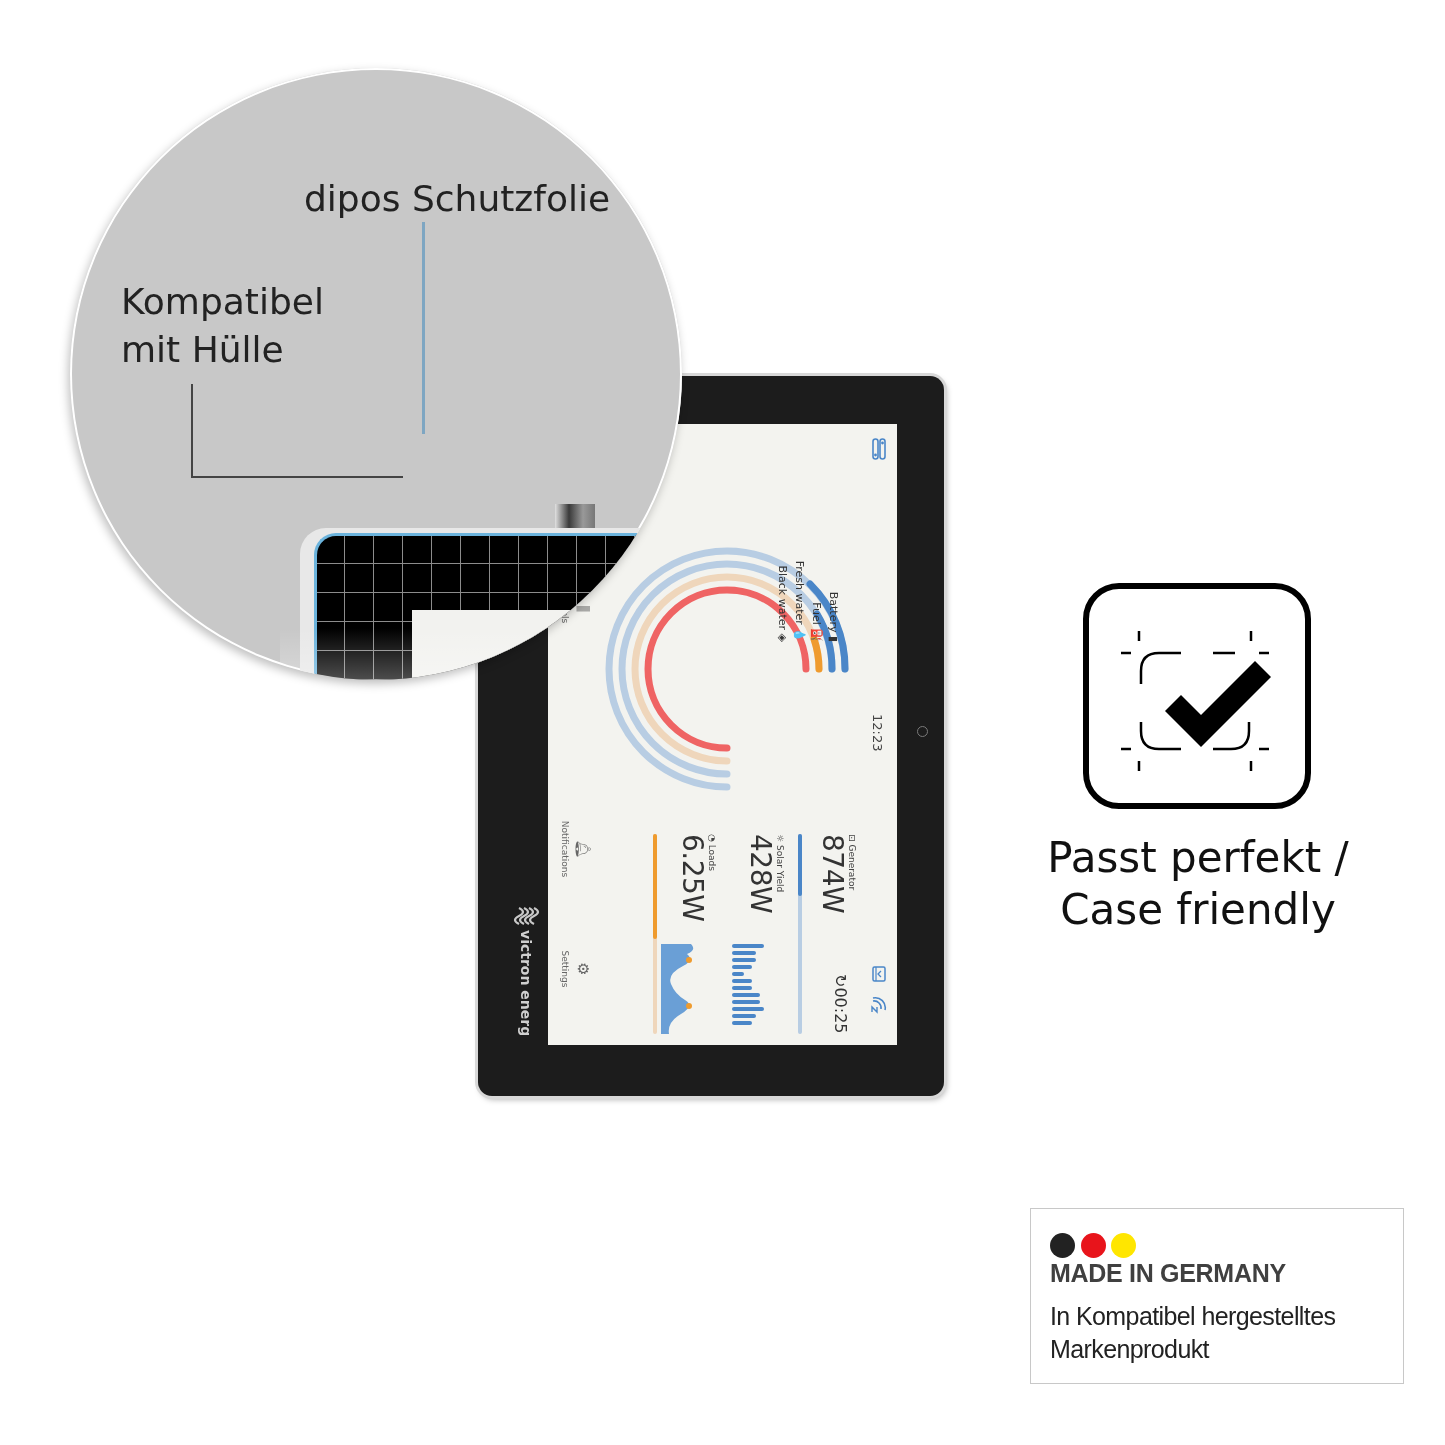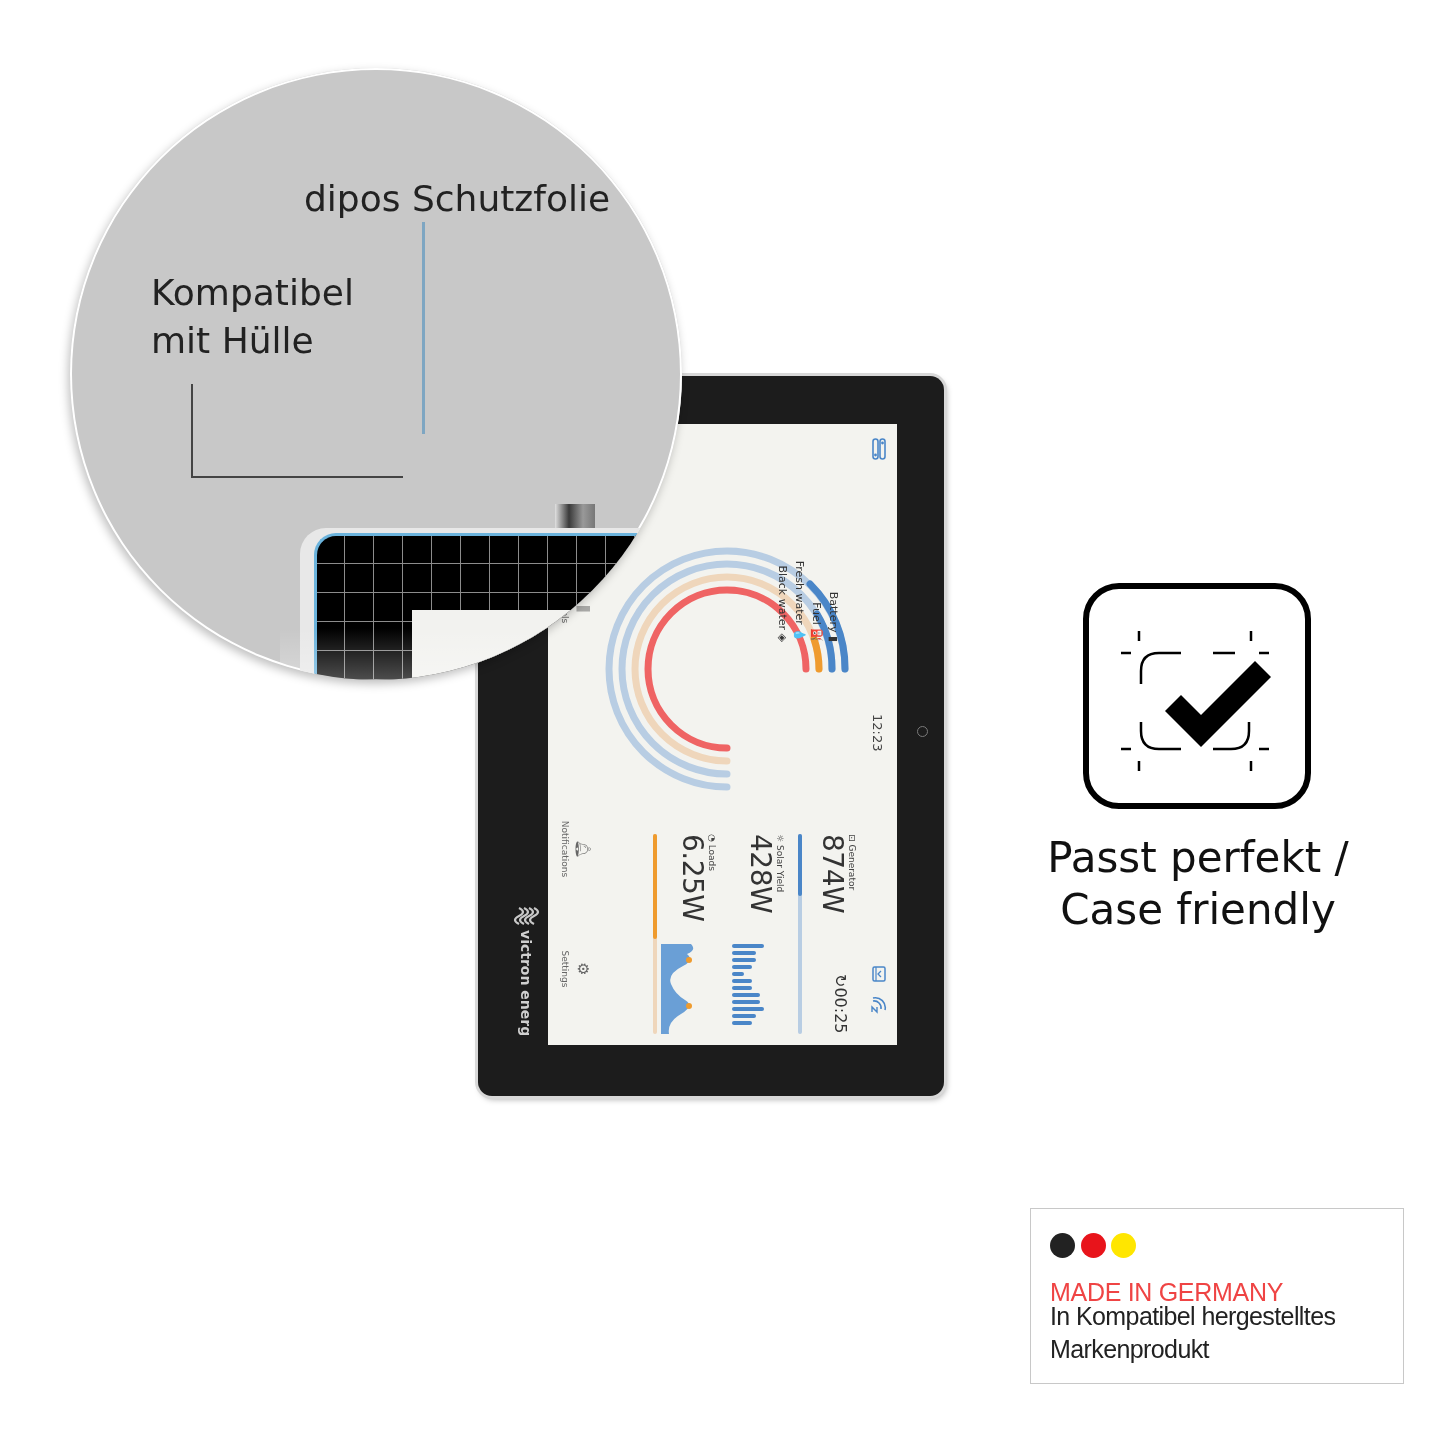--- a/index.html
+++ b/index.html
@@ -29,41 +29,41 @@
   .gen-bar{left:410px;top:95px;width:200px;height:4px;background:#b8cde3;border-radius:2px;}
   .gen-bar .fill{width:62px;height:4px;background:#4a86c8;border-radius:2px;}
   .load-bar{left:410px;top:240px;width:200px;height:4px;background:#efd6bb;border-radius:2px;}
   .load-bar .fill{width:105px;height:4px;background:#ef9b2e;border-radius:2px;}
   .timer{left:550px;top:47px;font-size:16px;color:#333;}
 
   
   .bubble{left:70px;top:68px;width:612px;height:612px;border-radius:50%;background:#c8c8c8;overflow:hidden;box-shadow:-2px 4px 10px rgba(0,0,0,.25),0 0 0 2px #fff inset;}
   .bubble-text{font-family:"DejaVu Sans",sans-serif;color:#222;font-size:36px;}
   .callout1{left:234px;top:110px;}
-  .callout2{left:51px;top:201px;line-height:48px;margin-left:30px;}
+  .callout2{left:51px;top:210px;line-height:48px;}
   .line-blue{left:352px;top:154px;width:3px;height:212px;background:#7ea6c2;}
   .line-dark-v{left:121px;top:316px;width:2px;height:94px;background:#444;}
   .line-dark-h{left:121px;top:408px;width:212px;height:2px;background:#444;}
   .zoom-device{left:230px;top:460px;width:420px;height:260px;background:#e8e8e8;border-radius:26px;}
   .zoom-screen{left:14px;top:5px;width:420px;height:260px;border-radius:22px 0 0 0;border-top:3px solid #6bb3dc;border-left:3px solid #6bb3dc;
      background-color:#000;
      background-image:linear-gradient(#8c8c8c 1px,transparent 1px),linear-gradient(90deg,#8c8c8c 1px,transparent 1px);
      background-size:29px 29px;background-position:-2px -2px;}
   .zoom-inner{left:112px;top:82px;width:330px;height:200px;background:#f2f2ef;}
   .zoom-connector{left:485px;top:436px;width:40px;height:26px;background:linear-gradient(90deg,#e0e0e0,#3a3a3a 35%,#999 70%,#777);}
   .fade{left:210px;top:560px;width:480px;height:220px;background:linear-gradient(to bottom,rgba(255,255,255,0),rgba(255,255,255,.96) 75%);}
 
   
   .cf-icon{left:1083px;top:583px;width:228px;height:226px;border:6px solid #000;border-radius:36px;box-sizing:border-box;background:#fff;}
   .cf-text{left:1020px;top:832px;width:356px;text-align:center;font-size:42px;line-height:52px;color:#111;font-family:"DejaVu Sans",sans-serif;}
 
   
   .mig{left:1030px;top:1208px;width:374px;height:176px;border:1.5px solid #c8c8c8;box-sizing:border-box;background:#fff;}
   .dot{position:absolute;top:24px;width:25px;height:25px;border-radius:50%;}
-  .mig-title{left:19px;top:69px;font-family:"Liberation Sans",sans-serif;font-weight:normal;font-size:25px;color:#ef4444;letter-spacing:-.3px;}
+  .mig-title{left:19px;top:50px;font-family:"Liberation Sans",sans-serif;font-weight:bold;font-size:25px;color:#404040;letter-spacing:-.3px;}
   .mig-sub{left:19px;top:91px;font-family:"Liberation Sans",sans-serif;font-size:25px;line-height:33px;color:#222;letter-spacing:-.6px;}
 </style>
 </head>
 <body>
 
 <div class="abs device">
   <div class="abs cam"></div>
 
   <div class="abs logo">
     <svg width="40" height="140" viewBox="0 0 40 140">

